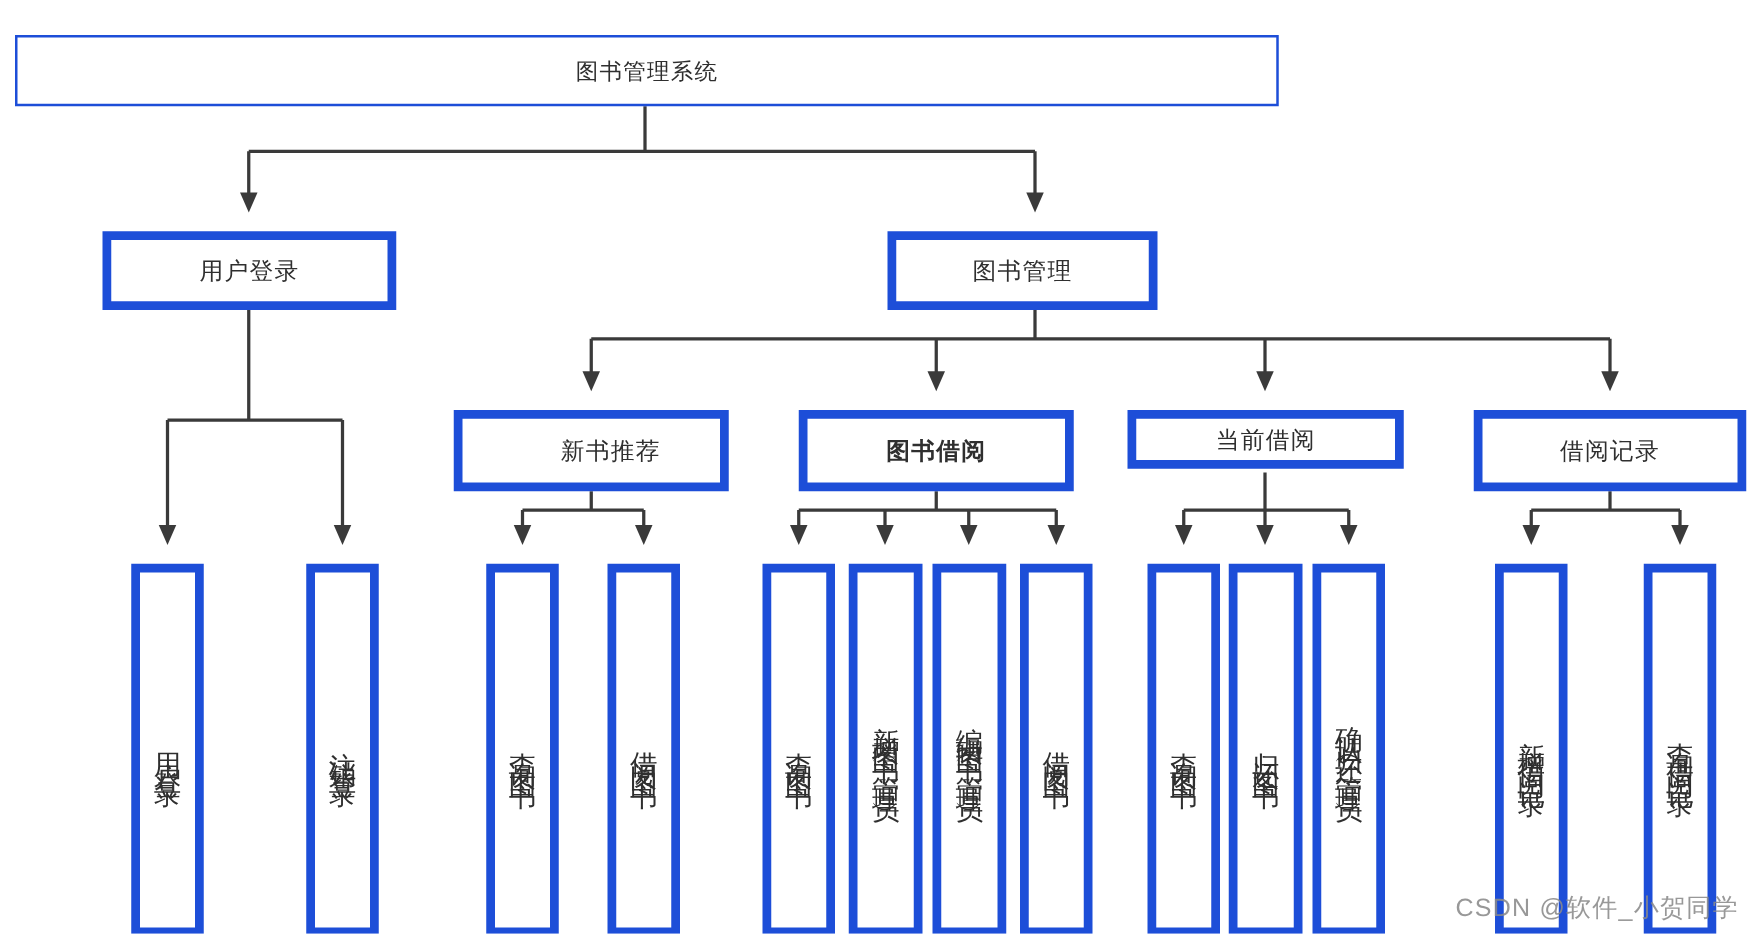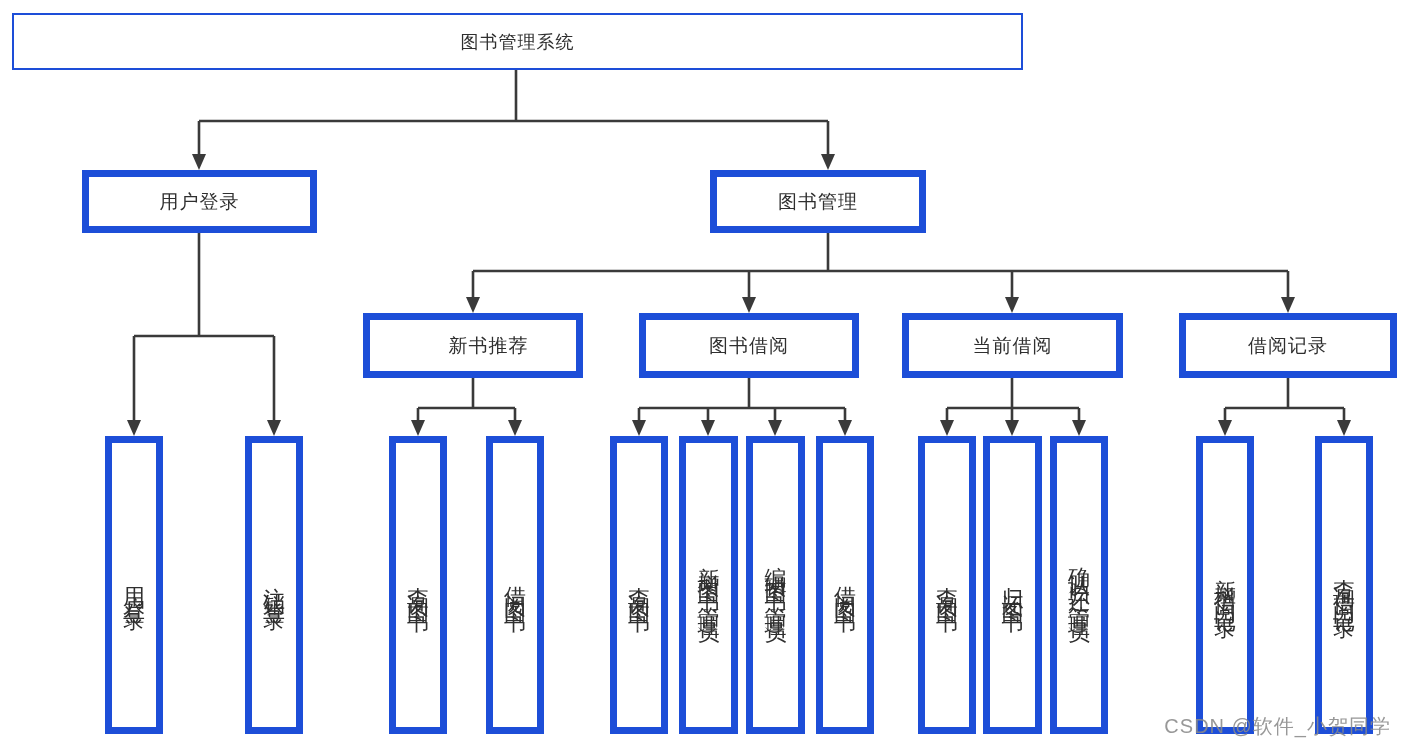--- a/index.html
+++ b/index.html
@@ -7,20 +7,21 @@
     position:relative;width:1405px;height:747px;background:#ffffff;overflow:hidden;
     font-family:"Liberation Sans","DejaVu Sans",sans-serif;color:#2f2f2f;
   }
   .wires{position:absolute;left:0;top:0;z-index:0;}
   .wires path{stroke:#3a3a3a;stroke-width:2.6;fill:none;}
   .wires polygon{fill:#3a3a3a;stroke:none;}
   .node{
     position:absolute;display:flex;align-items:center;justify-content:center;
     background:#ffffff;border:7px solid #1d4ed8;box-sizing:border-box;z-index:1;
     text-align:center;
+    margin-top:15px;
   }
   .node.root{border-width:2px;font-size:18px;letter-spacing:1px;}
   .node.h{font-size:19px;letter-spacing:1px;}
   .node.v{
     writing-mode:vertical-rl;text-orientation:mixed;
     font-size:22px;letter-spacing:8px;line-height:1.1;
   }
   .watermark{
     position:absolute;right:14px;bottom:7px;z-index:2;
     font-size:20px;color:rgba(138,138,138,0.88);letter-spacing:1px;white-space:nowrap;margin-left:20px;
@@ -67,24 +68,24 @@
   <div class="node h" style="left:82px;top:170px;width:235px;height:63px;">
     <span>用户登录</span>
   </div>
   <div class="node h" style="left:710px;top:170px;width:216px;height:63px;">
     <span>图书管理</span>
   </div>
 
   <div class="node h" style="left:363px;top:313px;width:220px;height:65px;padding-left:31px;">
     <span>新书推荐</span>
   </div>
-  <div class="node h" style="left:639px;top:313px;width:220px;height:65px;">
+  <div class="node h" style="left:639px;top:313px;width:220px;height:65px;font-weight:bold;">
     <span>图书借阅</span>
   </div>
-  <div class="node h" style="left:902px;top:313px;width:221px;height:65px;">
+  <div class="node h" style="left:902px;top:313px;width:221px;height:47px;">
     <span>当前借阅</span>
   </div>
   <div class="node h" style="left:1179px;top:313px;width:218px;height:65px;">
     <span>借阅记录</span>
   </div>
 
   <div class="node v" style="left:105px;top:436px;width:58px;height:298px;">
     <span>用户登录</span>
   </div>
   <div class="node v" style="left:245px;top:436px;width:58px;height:298px;">

